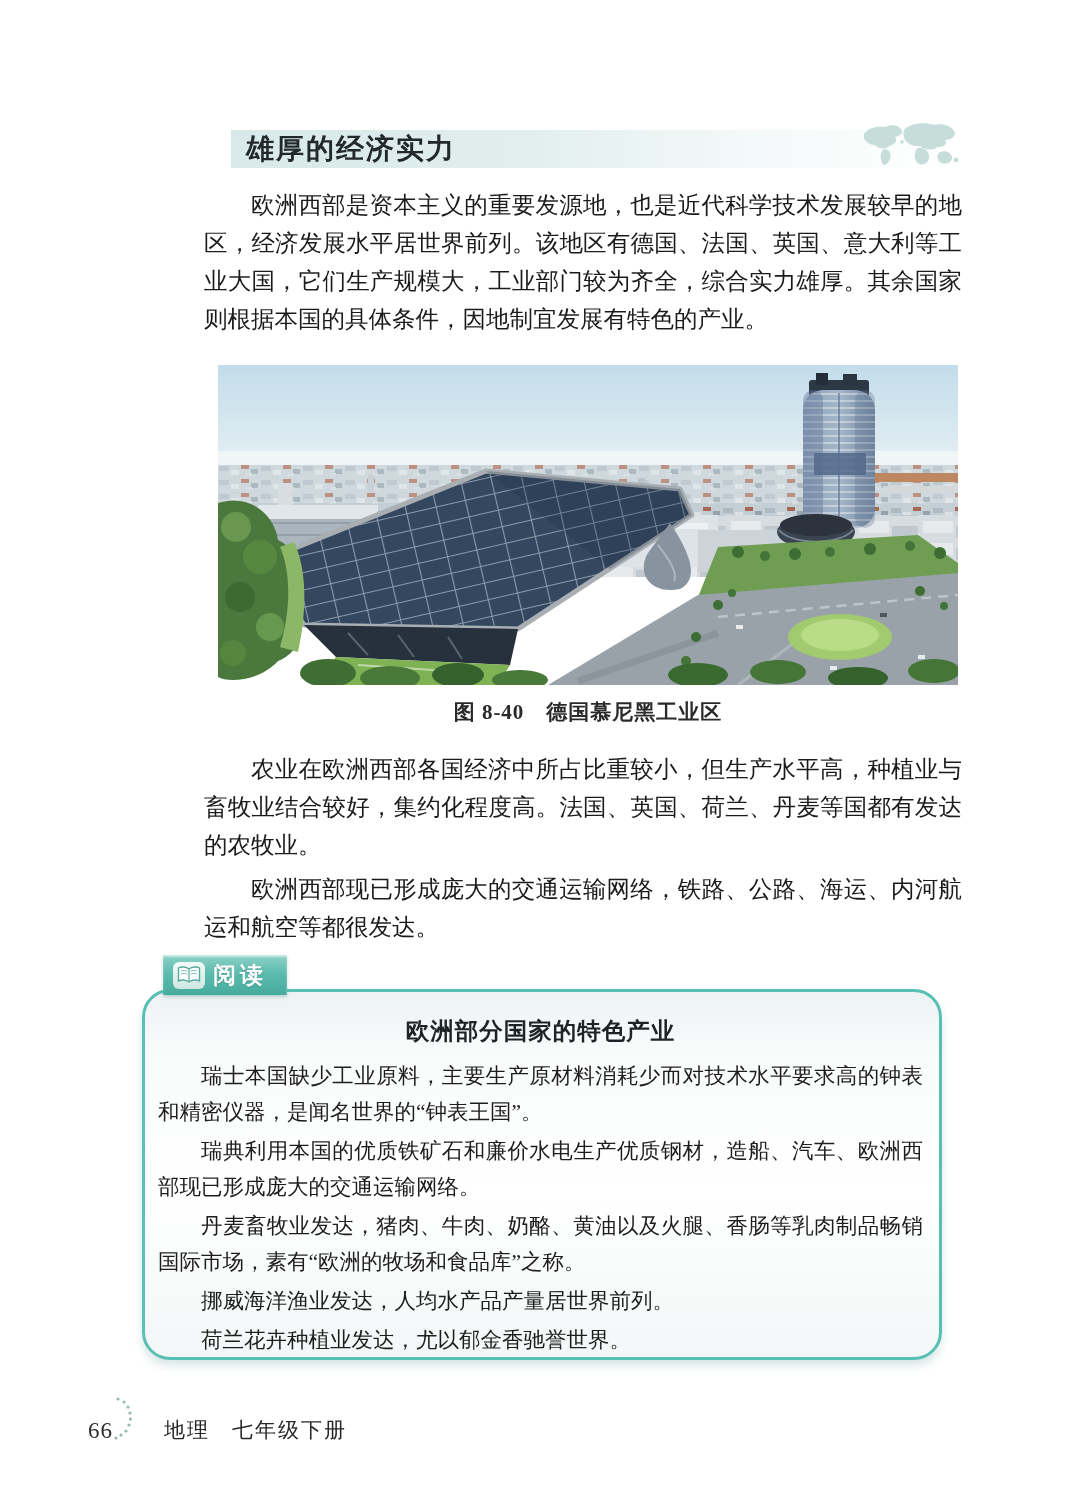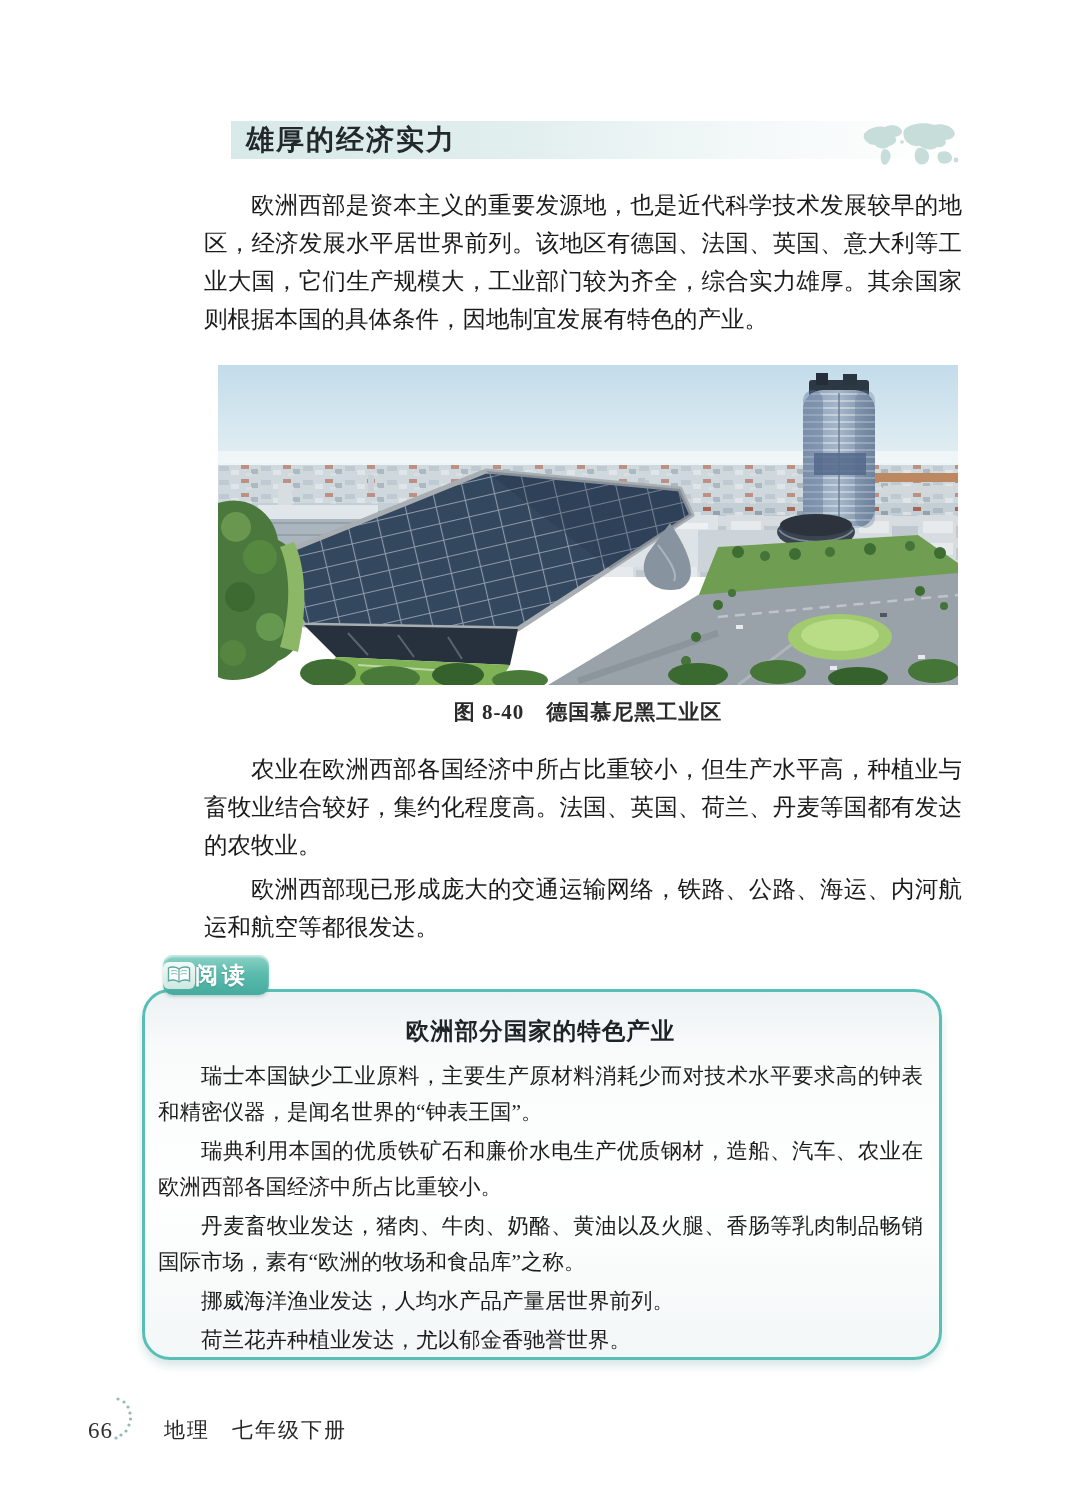--- a/index.html
+++ b/index.html
@@ -9,21 +9,21 @@
     font-family:"Liberation Serif","DejaVu Serif",serif;
     color:#1c1c1c;
     position:relative;
     overflow:hidden;
   }
   .page{position:absolute;inset:0;}
 
   
   .section-header{
     position:absolute;left:208px;top:121px;width:752px;height:47px;
-    display:flex;align-items:flex-start;padding-left:16px;
+    display:flex;align-items:flex-end;padding-left:16px;
   }
   .accent-bar{width:7px;background:#83b4b0;flex:0 0 7px;}
   .header-bg{
     flex:1;
     background:linear-gradient(90deg,#d7e9e8 0%,#e1eeee 38%,#f3f8f8 68%,rgba(255,255,255,0) 96%);
     display:flex;align-items:center;padding-left:15px;
   }
   .header-bg h1{
     margin:0;font-family:"Liberation Sans","DejaVu Sans",sans-serif;
     font-size:28px;font-weight:600;letter-spacing:2px;color:#23282c;
@@ -44,22 +44,22 @@
   figure{position:absolute;left:218px;top:365px;width:740px;margin:0;}
   figure svg.photo{display:block;width:740px;height:320px;}
   figcaption{
     margin-top:13px;text-align:center;
     font-size:21px;font-weight:600;color:#2a2a2a;letter-spacing:1px;
   }
 
   
   .reading-badge{
     position:absolute;left:163px;top:955px;height:40px;z-index:3;
-    display:inline-flex;align-items:center;
-    padding:0 20px 0 0;border-radius:10px;
+    display:inline-flex;align-items:center;gap:8px;
+    padding:0 20px 0 10px;border-radius:0;
     background:linear-gradient(180deg,#8ed2c7 0%,#5cbcae 45%,#45ab9d 100%);
     box-shadow:inset 0 2px 2px rgba(255,255,255,.55),0 2px 3px rgba(90,150,145,.35);
   }
   .book-chip{
     width:32px;height:27px;border-radius:6px;
     background:linear-gradient(180deg,#f2faf8,#cfe7e1);
     display:flex;align-items:center;justify-content:center;
   }
   .reading-badge .label{
     font-family:"Liberation Sans","DejaVu Sans",sans-serif;
@@ -263,21 +263,21 @@
         <line x1="12" y1="3.2" x2="12" y2="15.6" stroke="#58a99d" stroke-width="1.2"></line>
         <path d="M4 5 C6.5 4.2 9 4.4 10.5 5.4 M4 8 C6.5 7.2 9 7.4 10.5 8.4 M13.5 5.4 C15 4.4 17.5 4.2 20 5 M13.5 8.4 C15 7.4 17.5 7.2 20 8" stroke="#7fbfb5" stroke-width="1" fill="none"></path>
       </svg>
     </span>
     <span class="label">阅读</span>
   </div>
 
   <section class="reading-box">
     <h2>欧洲部分国家的特色产业</h2>
     <p>瑞士本国缺少工业原料，主要生产原材料消耗少而对技术水平要求高的钟表和精密仪器，是闻名世界的“钟表王国”。</p>
-    <p>瑞典利用本国的优质铁矿石和廉价水电生产优质钢材，造船、汽车、农业在欧洲西部各国经济中所占比重较小。</p>
+    <p>瑞典利用本国的优质铁矿石和廉价水电生产优质钢材，造船、汽车、欧洲西部现已形成庞大的交通运输网络。</p>
     <p>丹麦畜牧业发达，猪肉、牛肉、奶酪、黄油以及火腿、香肠等乳肉制品畅销国际市场，素有“欧洲的牧场和食品库”之称。</p>
     <p>挪威海洋渔业发达，人均水产品产量居世界前列。</p>
     <p>荷兰花卉种植业发达，尤以郁金香驰誉世界。</p>
   </section>
 
   <footer class="page-footer">
     <span class="page-number">66</span>
     <svg class="dots-deco" width="28" height="50" viewBox="0 0 28 50">
       <g fill="#94b8b4">
         <circle cx="4" cy="5" r="1.6"></circle>

